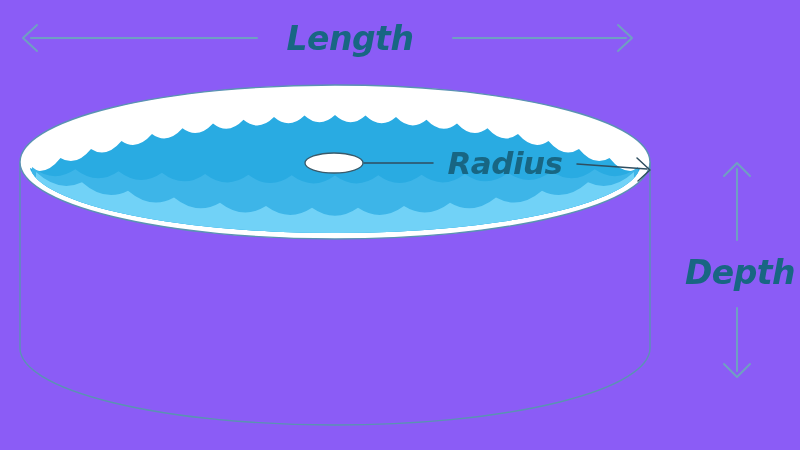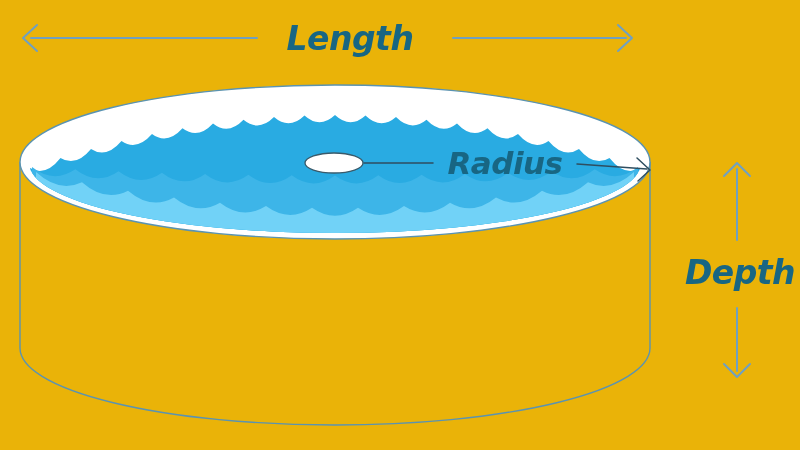--- a/index.html
+++ b/index.html
@@ -1,16 +1,16 @@
 <!DOCTYPE html>
 <html><head>
 <meta charset="utf-8">
 <style>
   html,body{margin:0;padding:0;background:#ffffff;}
-  .stage{position:relative;width:800px;height:450px;background:#eab308;overflow:hidden;}
+  .stage{position:relative;width:800px;height:450px;background:#8b5cf6;overflow:hidden;}
   svg{display:block;}
   text{
     font-family:"DejaVu Sans", sans-serif;
     font-weight:700;
     font-style:italic;
     letter-spacing:-0.5px;
   }
 </style>
 </head>
 <body>

